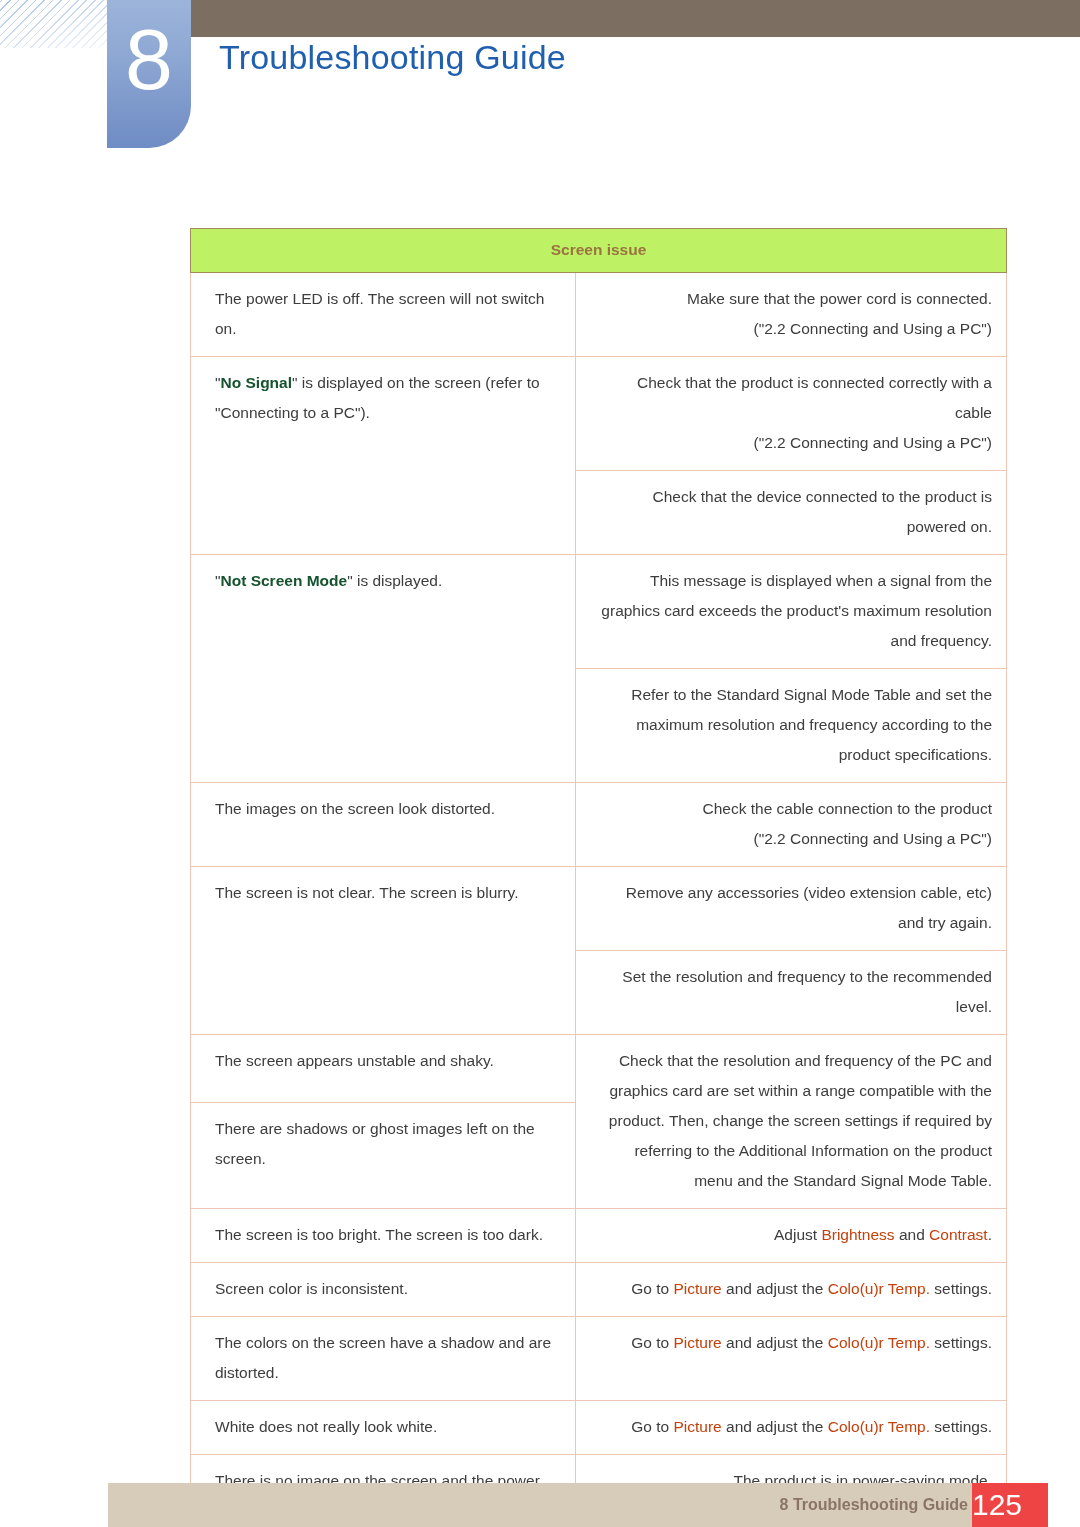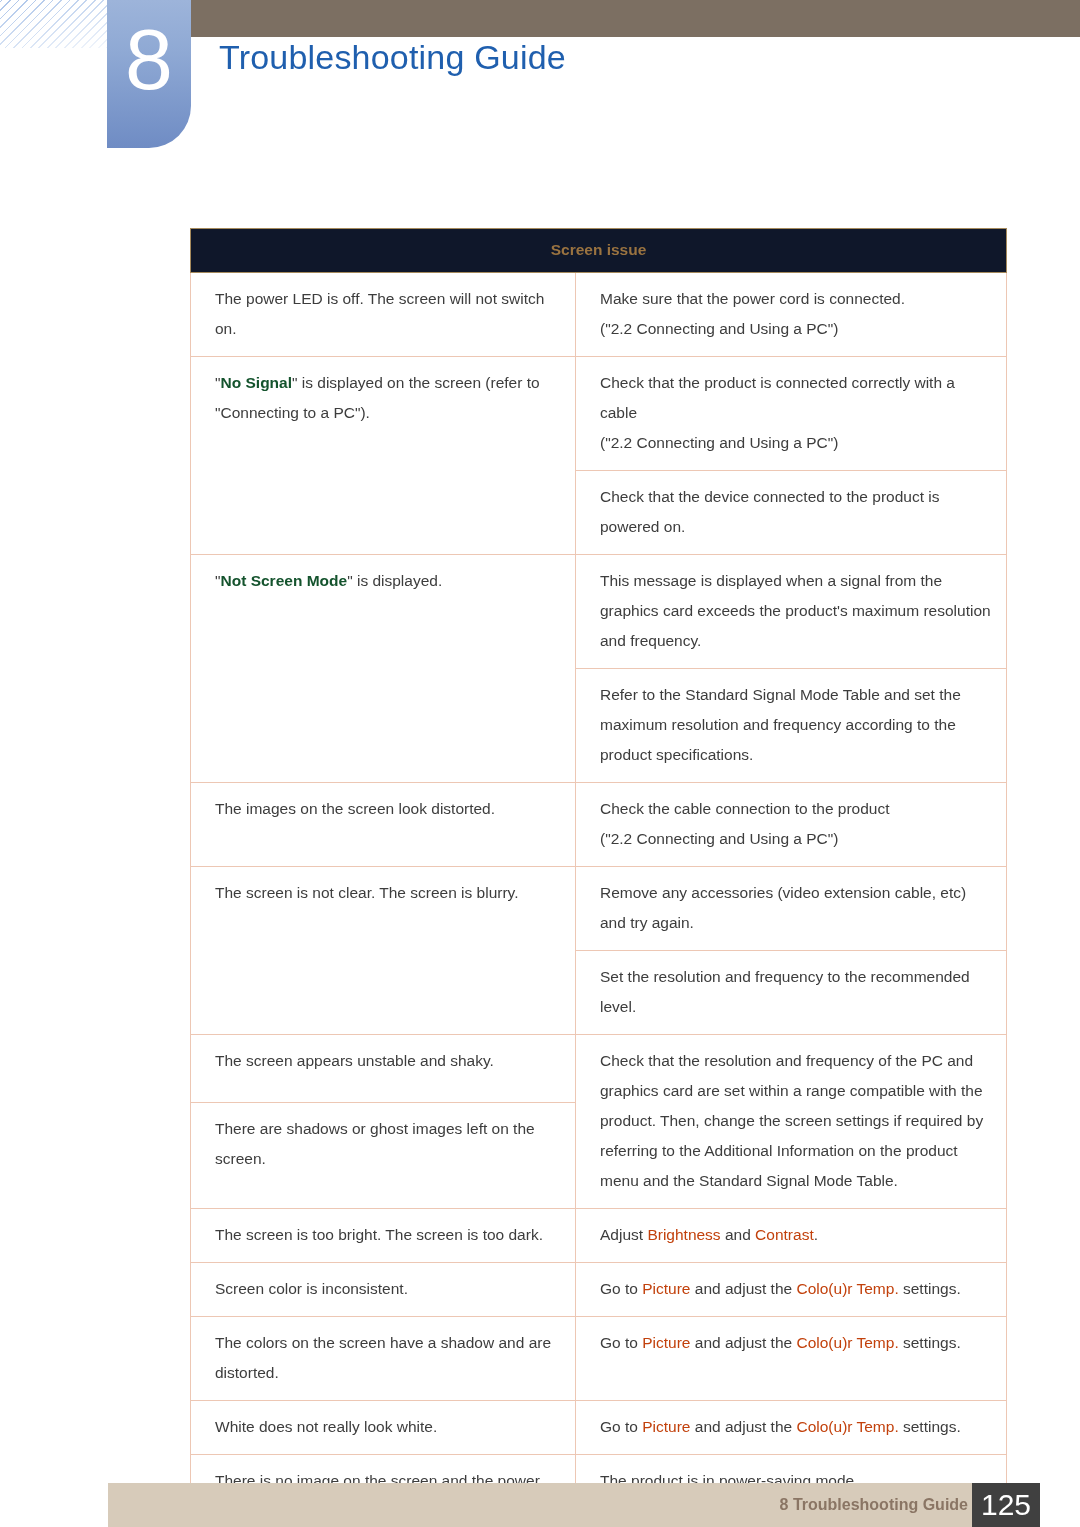--- a/index.html
+++ b/index.html
@@ -80,33 +80,33 @@
     vertical-align: top;
     padding: 11px 14px 12px 24px;
     font-size: 15.5px;
     line-height: 30px;
     color: #3d3d3d;
     font-weight: normal;
     border: 1px solid #edc7b4;
     box-sizing: border-box;
   }
   table.tg th.hdr {
-    background: #0f172a;
+    background: #bef264;
     color: #9a7340;
     font-size: 15.5px;
     font-weight: bold;
     text-align: center;
     padding: 10px 0 11px 0;
     line-height: 22px;
     border: 1px solid #a58a5c;
   }
   
   table.tg { border: 1px solid #a58a5c; }
   td.edge-l { border-left: 1px solid #a58a5c; }
-  td.edge-r { border-right: 1px solid #a58a5c; }
+  td.edge-r { border-right: 1px solid #a58a5c; text-align: right; }
   tr.last td { border-bottom: 1px solid #a58a5c; }
 
   .hl { color: #14532d; font-weight: bold; }
   .hl-n { color: #c2410c; font-weight: normal; }
 
   
   .footer-bar {
     position: absolute;
     left: 108px; top: 1483px;
     width: 932px; height: 44px;
@@ -118,26 +118,26 @@
     height: 50px;
     line-height: 44px;
     color: #8a7564;
     font-size: 16px;
     font-weight: bold;
     font-family: "Liberation Sans", sans-serif;
   }
   .page-box {
     position: absolute;
     left: 972px; top: 1483px;
-    width: 68px; height: 44px;
-    background: #404040;
+    width: 76px; height: 44px;
+    background: #ef4444;
     color: #ffffff;
     font-size: 30px;
     line-height: 44px;
-    text-align: center;
+    text-align: left;
     font-family: "Liberation Sans", sans-serif;
   }
 </style>
 </head>
 <body>
 
 <div class="hatch"></div>
 <div class="brown-bar"></div>
 <div class="chapter-tab">
   <div class="chapter-num">8</div>

